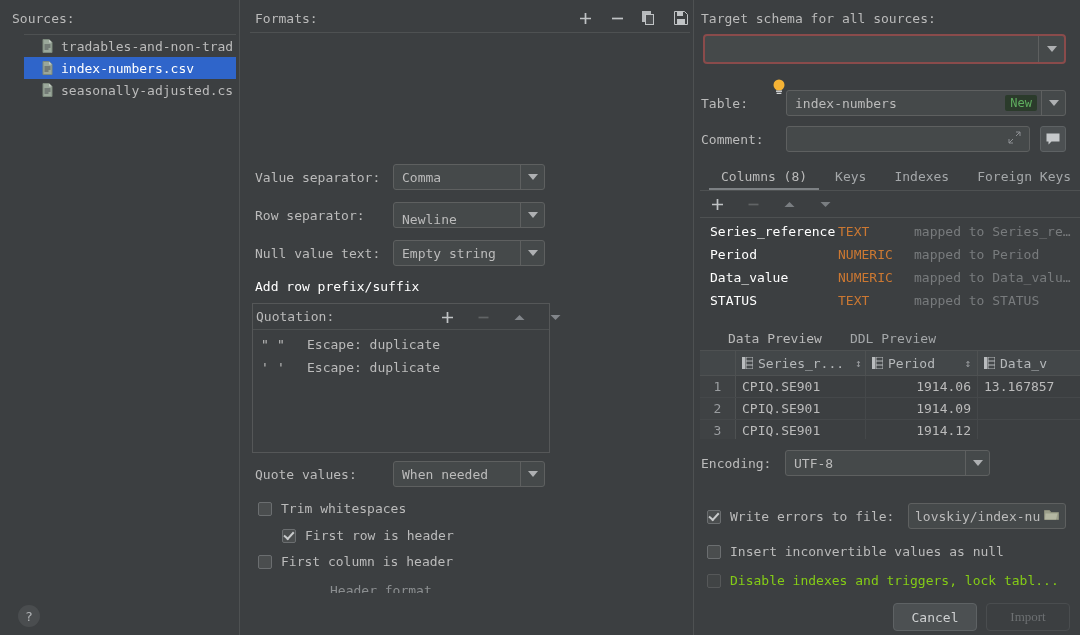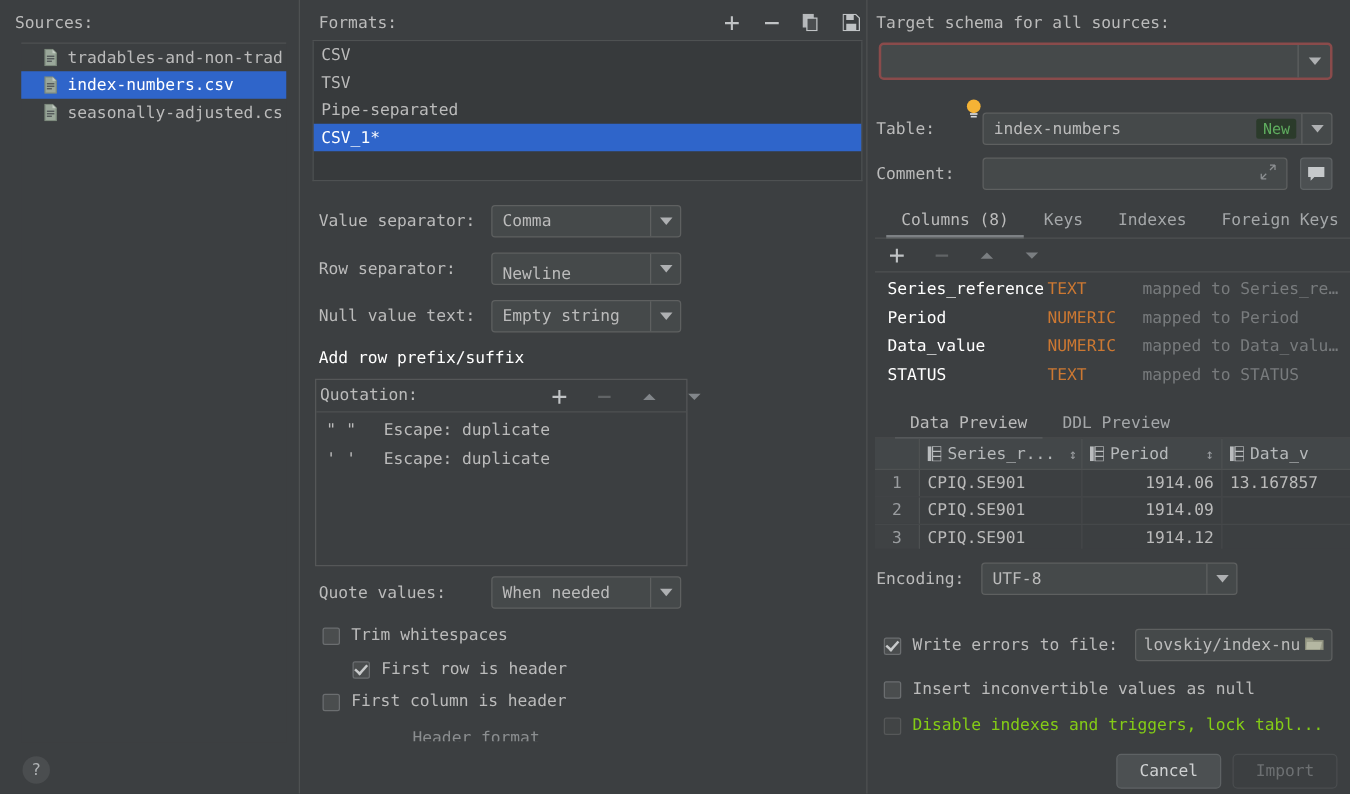--- a/index.html
+++ b/index.html
@@ -75,21 +75,21 @@
   }
   .btn.disabled { color: #6d7072; border-color: #4a4d4f; background: #43464800; }
 
   
   .iconbtn { width: 20px; height: 20px; display: flex; align-items: center; justify-content: center; }
 
   
   #sources-panel { position: absolute; left: 0; top: 0; width: 240px; height: 635px; background: #3c3f41; }
   #sources-label { position: absolute; left: 12px; top: 11px; }
   #sources-list {
-    position: absolute; left: 17px; top: 34px; width: 212px; height: 560px;
+    position: absolute; left: 24px; top: 34px; width: 212px; height: 560px;
     background: #3c3f41; border: 1px solid #4e5152; border-left: none; border-bottom: none; border-right: none;
   }
   .src-row { height: 22px; display: flex; align-items: center; gap: 8px; padding-left: 18px; white-space: nowrap; overflow: hidden; }
   .src-row.sel { background: #2f65ca; color: #ffffff; }
   .fileicon { width: 11px; height: 14px; flex: none; position: relative; }
 
   #sources-divider { position: absolute; left: 239px; top: 0; width: 1px; height: 635px; background: #4e5152; }
 
   
   #formats-label { position: absolute; left: 255px; top: 11px; }
@@ -203,21 +203,21 @@
   #cb-writeerr { position: absolute; left: 707px; top: 509px; display: flex; align-items: center; gap: 9px; }
   #writeerr-field {
     position: absolute; left: 908px; top: 503px; width: 158px; height: 26px;
     background: #45494a; border: 1px solid #5e6060; border-radius: 3px;
     display: flex; align-items: center; padding: 0 6px; gap: 4px;
   }
   #cb-inconvertible { position: absolute; left: 707px; top: 544px; }
   #cb-disable { position: absolute; left: 707px; top: 573px; }
 
   #cancel-button { position: absolute; left: 893px; top: 603px; width: 84px; }
-  #import-button { position: absolute; left: 986px; top: 603px; width: 84px; }
+  #import-button { position: absolute; left: 986px; top: 603px; width: 84px; font-family: Liberation Serif, serif; }
 
   #help-button {
     position: absolute; left: 18px; top: 605px; width: 22px; height: 22px;
     border-radius: 50%; background: #4a4d4f; color: #b0b3b5;
     display: flex; align-items: center; justify-content: center; font-size: 13px;
   }
 </style>
 </head>
 <body>
 
@@ -291,26 +291,20 @@
     <span class="iconbtn">
       <svg width="14" height="14" viewBox="0 0 14 14">
           <path d="M0.5 0.5h10l3 3v10h-13z" fill="none" stroke="#c0c3c5"></path>
           <rect x="3" y="1" width="6" height="4" fill="#c0c3c5"></rect>
           <rect x="3" y="8" width="8" height="5" fill="#c0c3c5"></rect>
         </svg>
     </span>
   </div>
   <div id="formats-header-rule"></div>
 
-  <div id="formats-list">
-    <div class="fmt-row">CSV</div>
-    <div class="fmt-row">TSV</div>
-    <div class="fmt-row">Pipe-separated</div>
-    <div class="fmt-row sel">CSV_1*</div>
-  </div>
 
   <div class="field-row label" id="vs-label">Value separator:</div>
   <div class="combo" id="vs-combo">
     <span class="txt">Comma</span>
     <span class="arrowbox">
         <i class="caret"></i>
       </span>
   </div>
 
   <div class="field-row label" id="rs-label">Row separator:</div>

